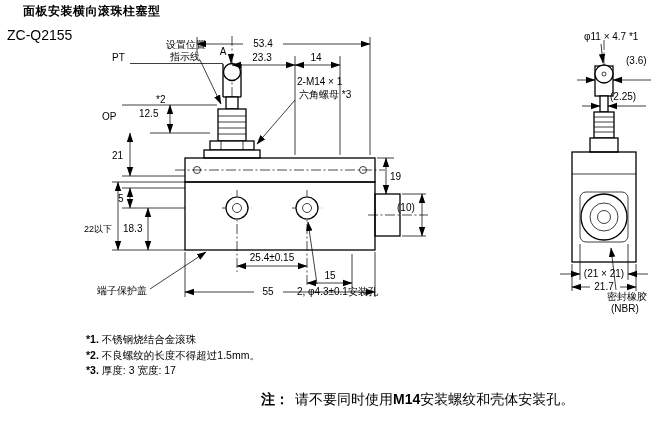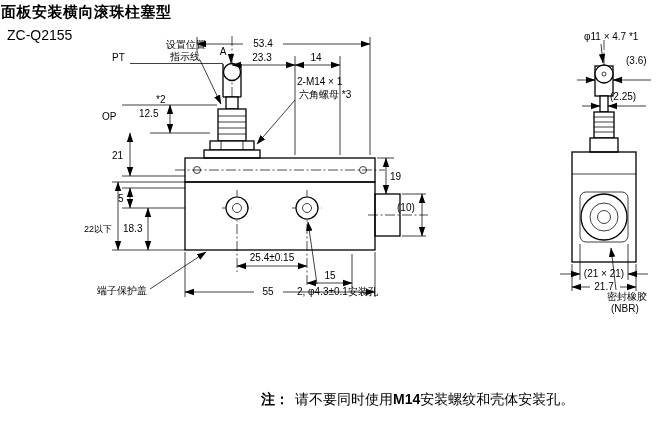--- a/index.html
+++ b/index.html
@@ -1,19 +1,19 @@
 <!DOCTYPE html>
 <html><head>
 <meta charset="utf-8">
 <style>
   * { margin:0; padding:0; box-sizing:border-box; }
   html,body { background:#fff; }
   body { width:656px; height:430px; font-family:"Liberation Sans",sans-serif; color:#000; }
   .page { position:relative; width:656px; height:430px; background:#fff; overflow:hidden; }
-  .title { position:absolute; left:1px; top:3px; font-size:15px; font-weight:bold; letter-spacing:0.5px; }
+  .title { position:absolute; left:23px; top:3px; font-size:12px; font-weight:bold; letter-spacing:0.5px; }
   .model { position:absolute; left:7px; top:27px; font-size:14px; font-weight:normal; }
   svg.drawing { position:absolute; left:0; top:0; }
   .ol   { fill:none; stroke:#000; stroke-width:1.3; }
   .olf  { fill:#fff; stroke:#000; stroke-width:1.3; }
   .olf2 { fill:#fff; stroke:#000; stroke-width:1.2; }
   .thin { fill:none; stroke:#000; stroke-width:0.75; }
   .dim, .dim1, .lead { fill:none; stroke:#000; stroke-width:0.75; }
   .cl   { fill:none; stroke:#000; stroke-width:0.7; stroke-dasharray:10 2.5 2 2.5; }
   text.t { font-size:10px; fill:#000; font-family:"Liberation Sans",sans-serif; }
   text.tc { text-anchor:middle; }
@@ -215,18 +215,23 @@
       <text class="t" x="584" y="40">φ11 × 4.7 *1</text>
       <text class="t" x="626" y="64">(3.6)</text>
       <text class="t" x="610" y="100">(2.25)</text>
       <text class="t tc" x="604" y="277">(21 × 21)</text>
       <text class="t tc" x="604" y="290">21.7</text>
       <text class="t" x="607" y="300">密封橡胶</text>
       <text class="t" x="611" y="312">(NBR)</text>
     </g>
   </svg>
 
+  <div class="footnotes">
+    <div class="fn"><b>*1.</b><span>不锈钢烧结合金滚珠</span></div>
+    <div class="fn"><b>*2.</b><span>不良螺纹的长度不得超过1.5mm。</span></div>
+    <div class="fn"><b>*3.</b><span>厚度: 3 宽度: 17</span></div>
+  </div>
 
   <div class="note">
     <b class="prefix">注：</b><span>请不要同时使用</span><b>M14</b><span>安装螺纹和壳体安装孔。</span>
   </div>
 
 </div>
 
 </body></html>

